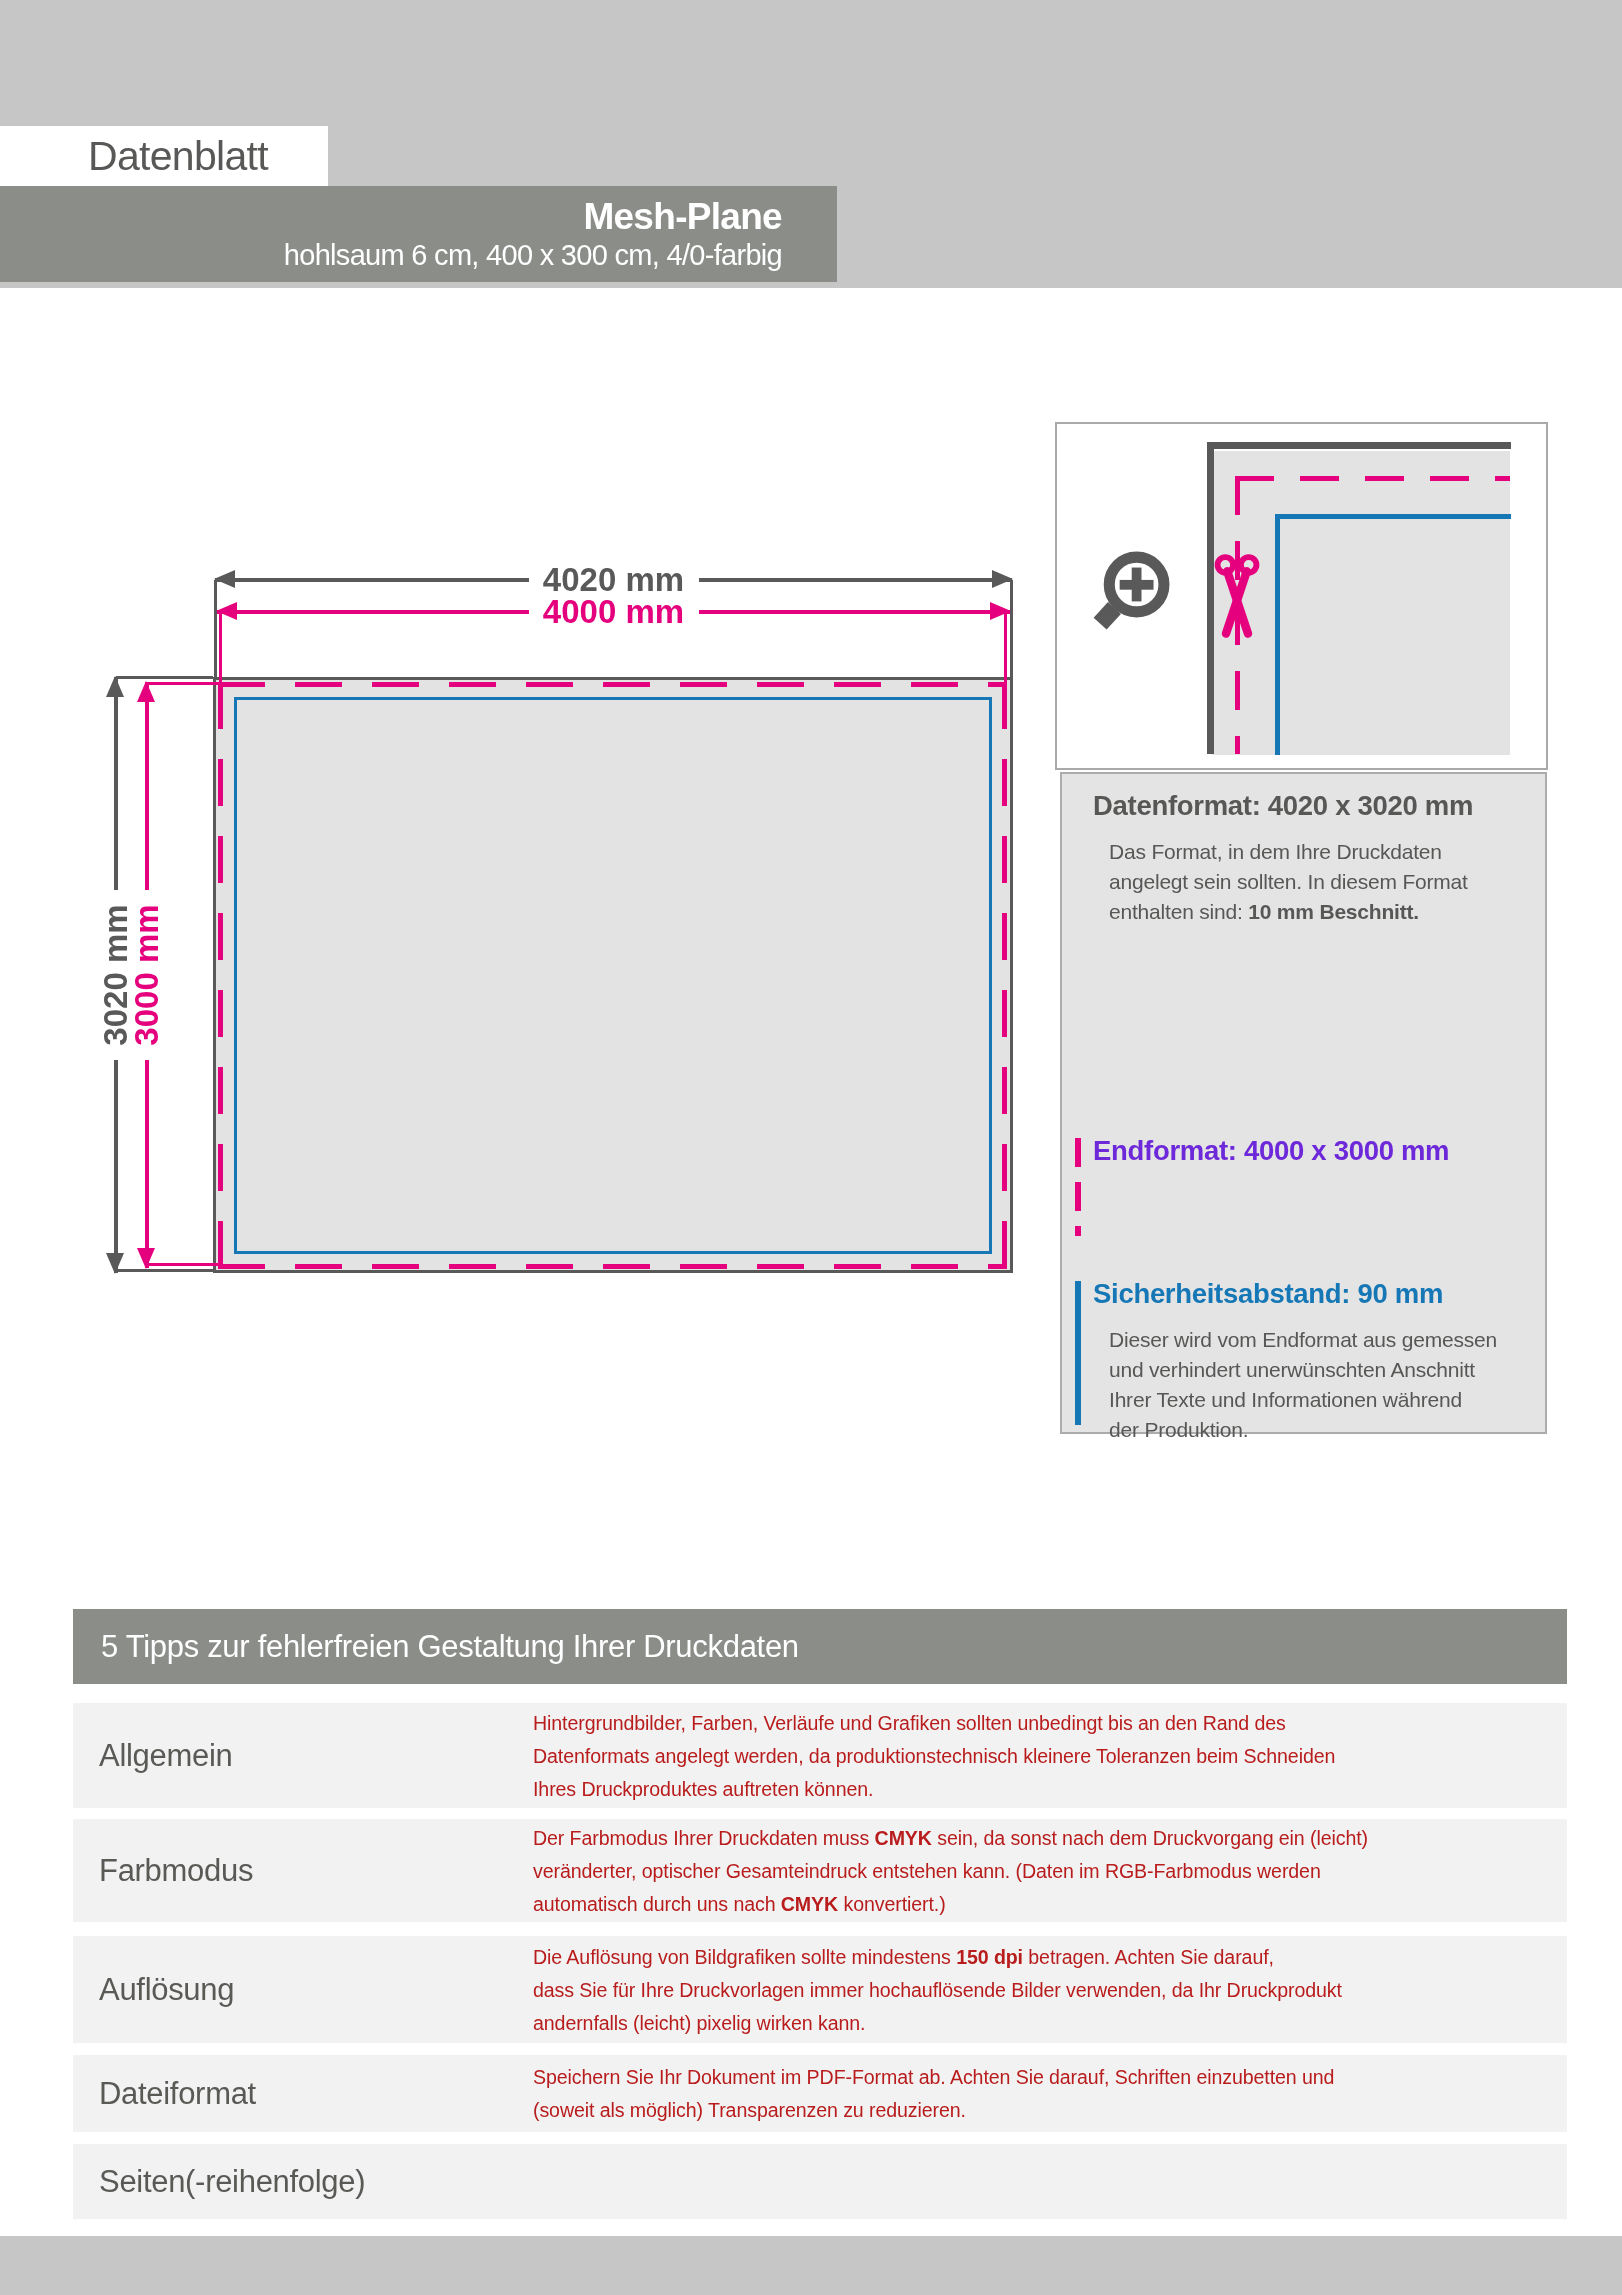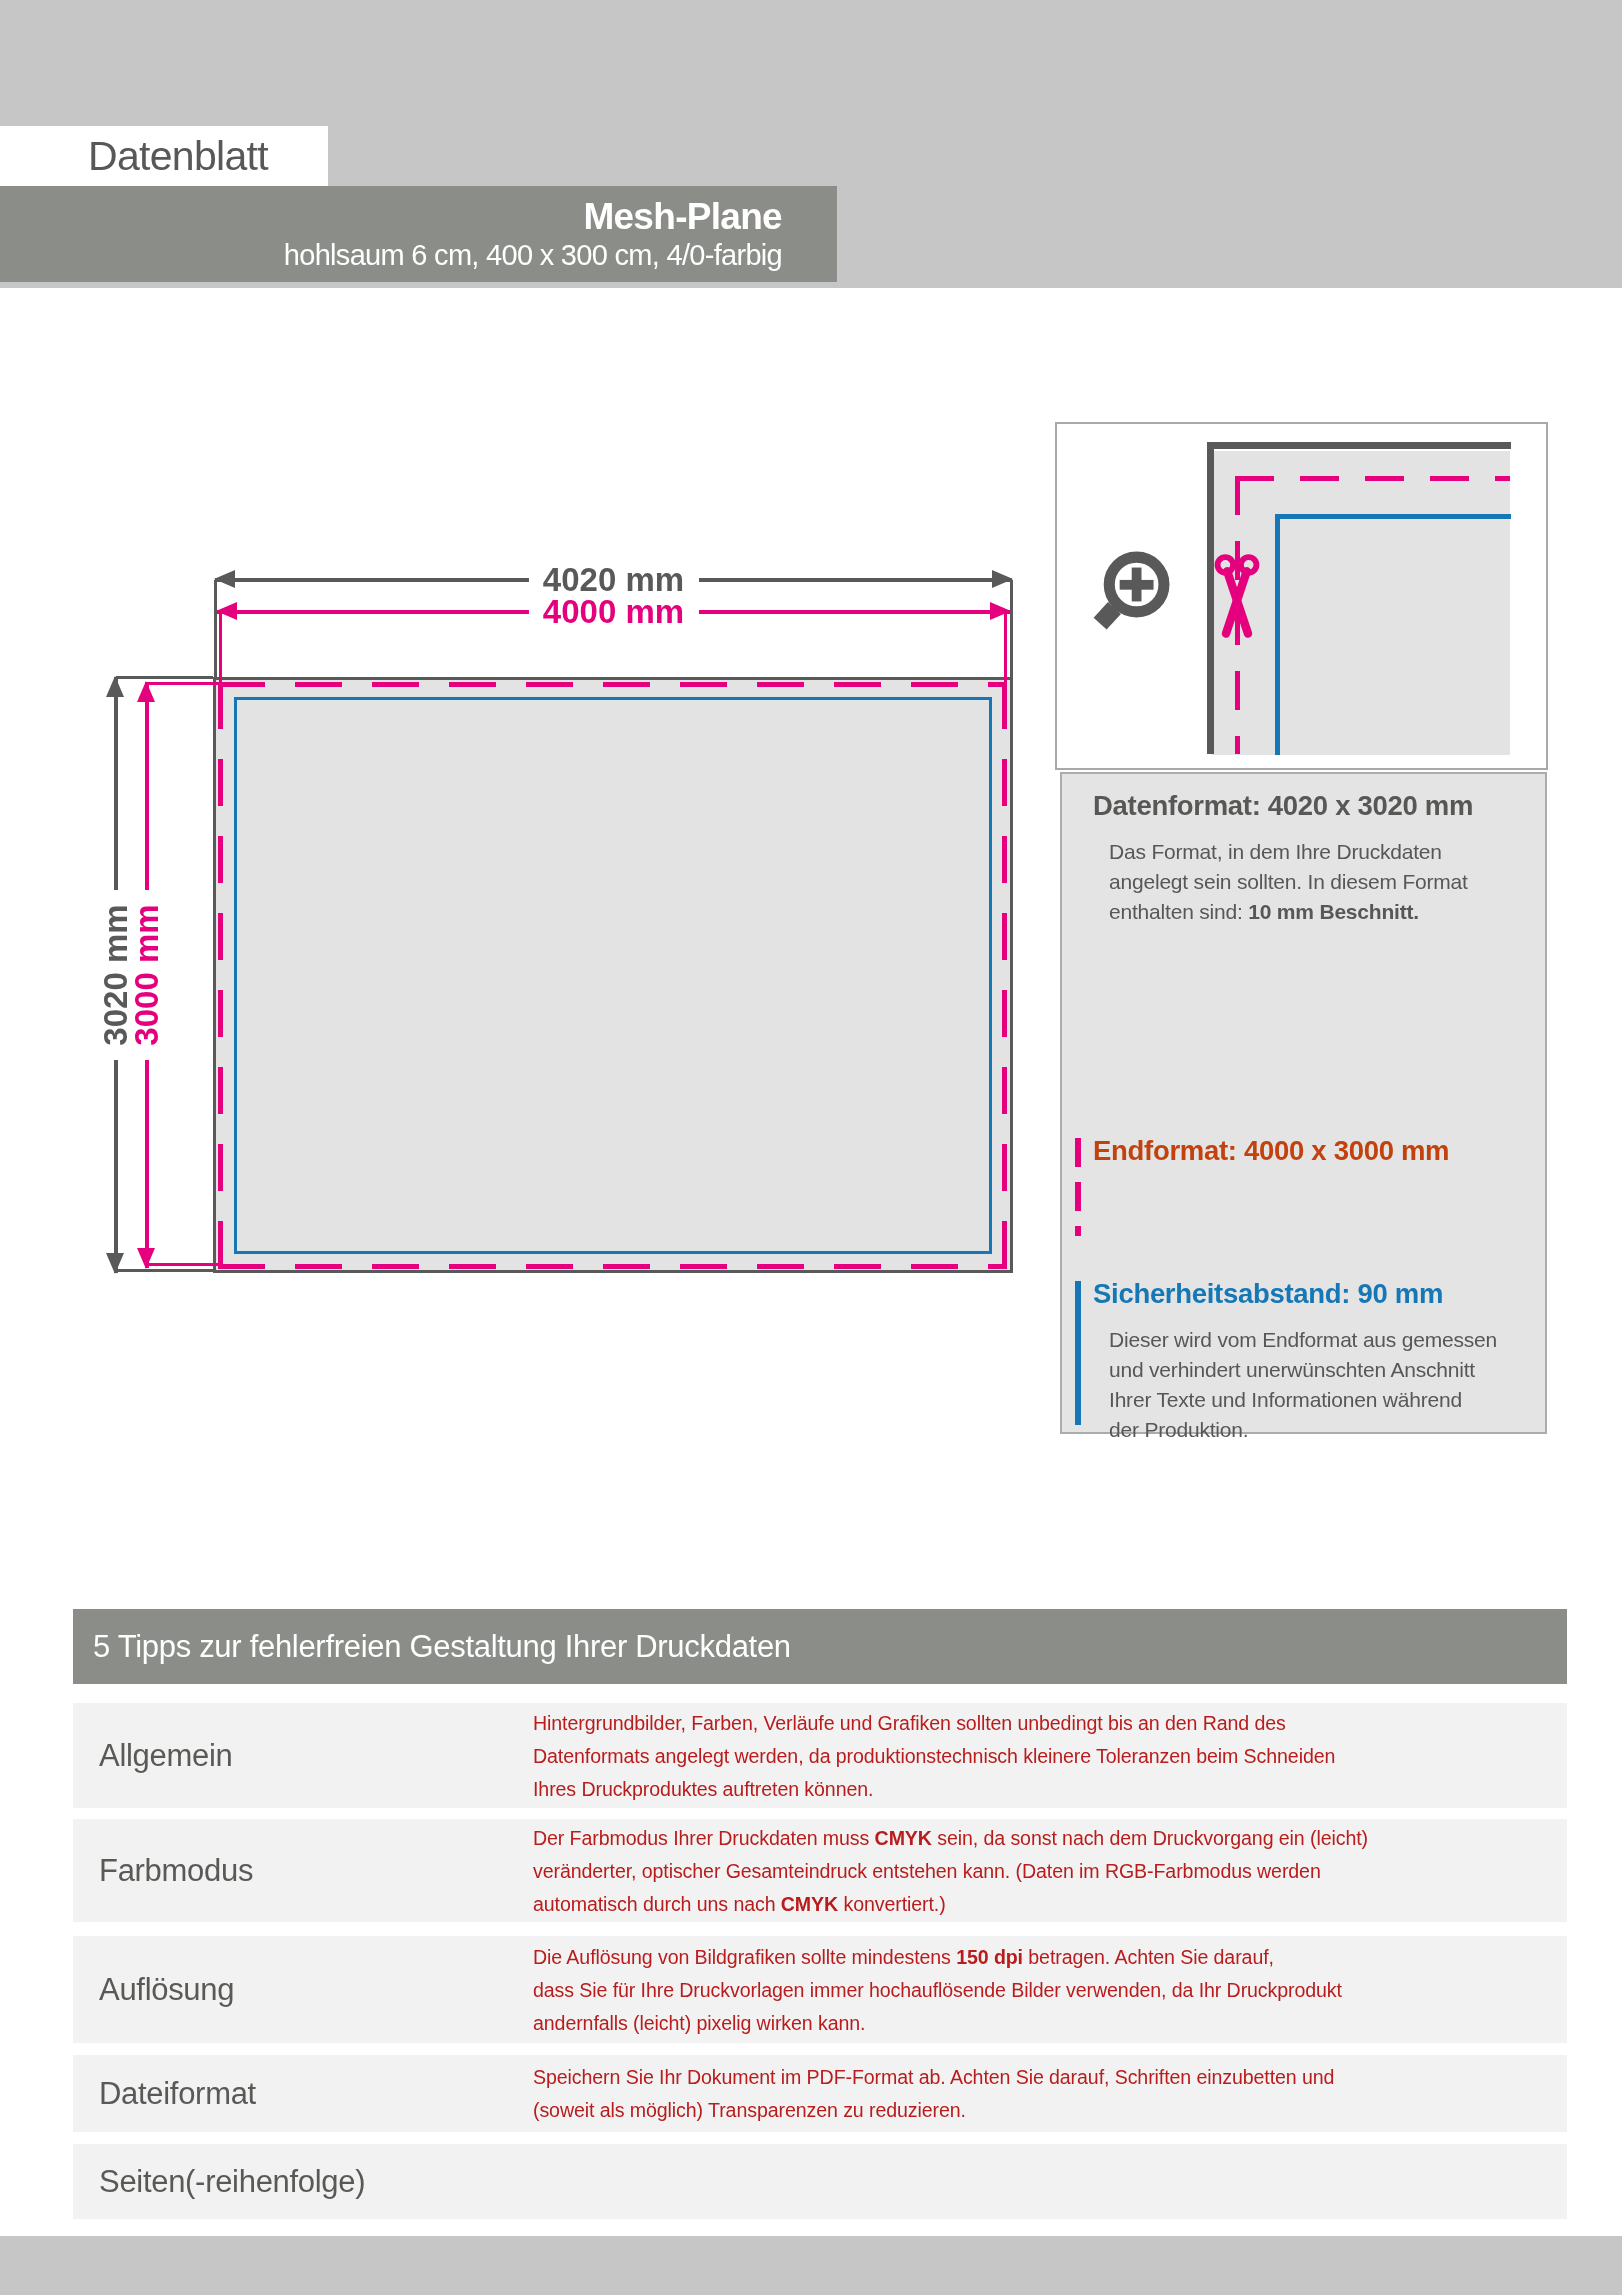--- a/index.html
+++ b/index.html
@@ -73,26 +73,26 @@
   .info-block p{margin:16px;font-size:21px;line-height:30px;letter-spacing:-0.2px;color:#575756;}
   .info-block p + p{margin-top:27.5px;}
   .blk1{top:15.7px;}
   .blk2{top:361px;}
   .blk3{top:504px;}
   .marker{position:absolute;left:-17.7px;width:5.2px;}
   .marker-dashed{top:2.6px;height:98px;
       background:repeating-linear-gradient(180deg,#e5007d 0 29px,transparent 29px 44px);}
   .marker-solid{top:2.6px;height:144px;background:#1577b5;}
   .hd-data{color:#575756;}
-  .hd-end{color:#c2410c;}
+  .hd-end{color:#6d28d9;}
   .hd-safe{color:#1577b5;}
 
   
   .tips-title-bar{left:73px;top:1609px;width:1494px;height:75px;background:#8b8d89;
-      color:#ffffff;display:flex;align-items:center;padding-left:20px;box-sizing:border-box;
+      color:#ffffff;display:flex;align-items:center;padding-left:28px;box-sizing:border-box;
       font-size:31px;letter-spacing:-0.3px;}
   .tip-row{left:73px;width:1494px;background:#f2f2f2;}
   .tip-label{position:absolute;left:26px;top:50%;transform:translateY(-50%);
       font-size:31px;color:#595956;letter-spacing:-0.3px;}
   .tip-body{position:absolute;left:460px;top:50%;transform:translateY(-50%);width:1021px;
       font-size:19.6px;line-height:33px;color:#b91c1c;letter-spacing:-0.1px;}
   .row1{top:1703px;height:105px;}
   .row2{top:1819px;height:103px;}
   .row3{top:1936px;height:107px;}
   .row4{top:2055px;height:77px;}

